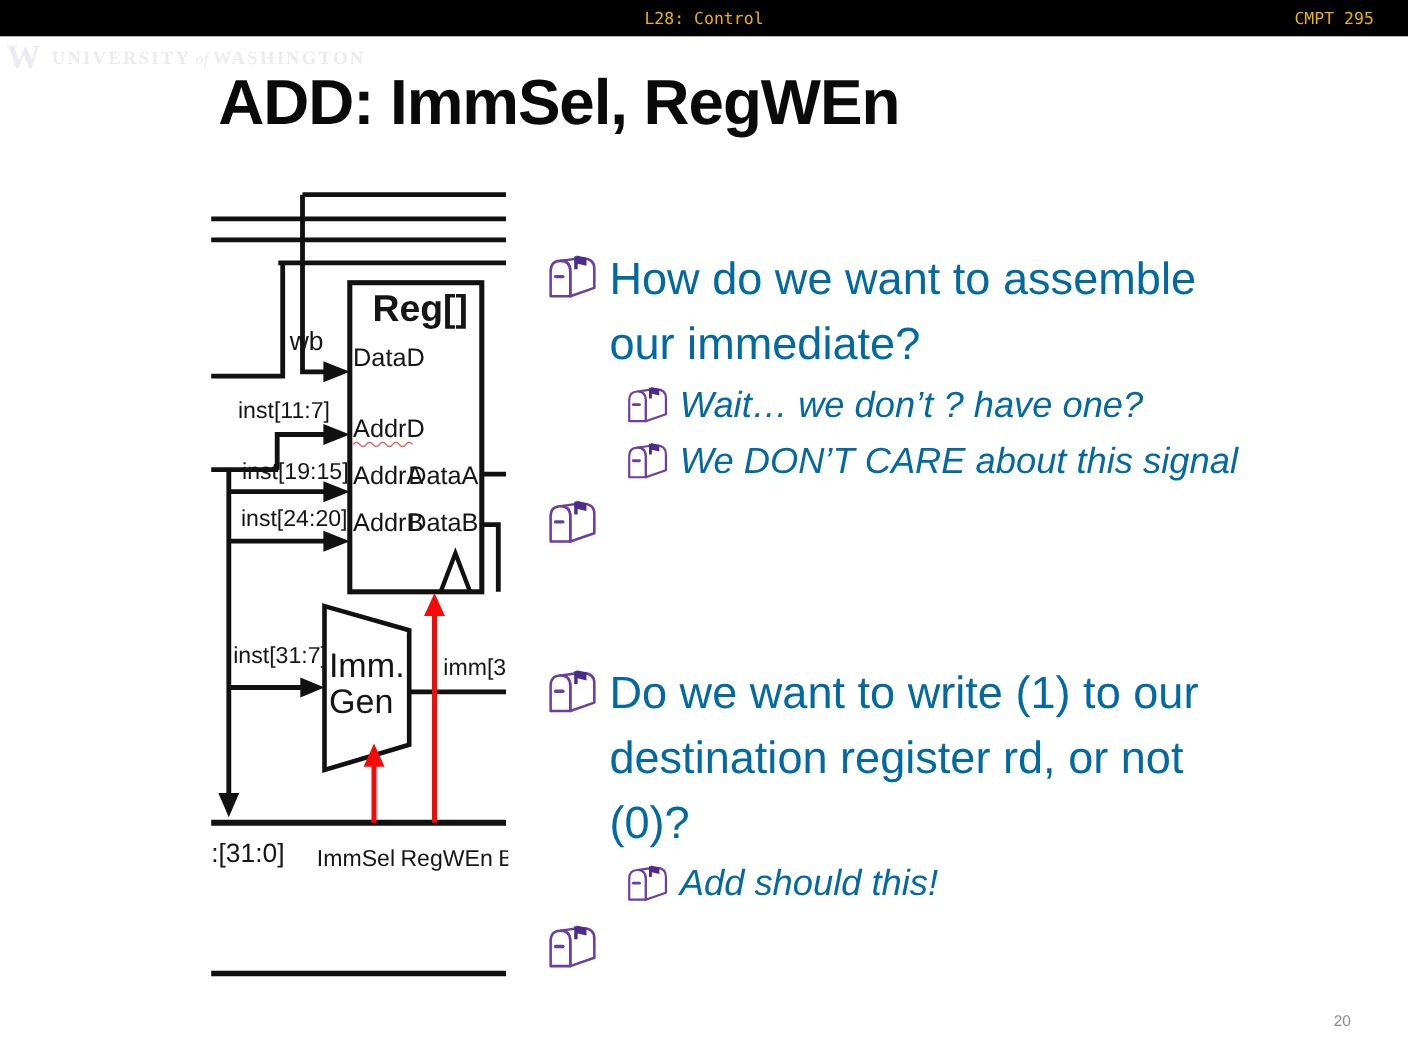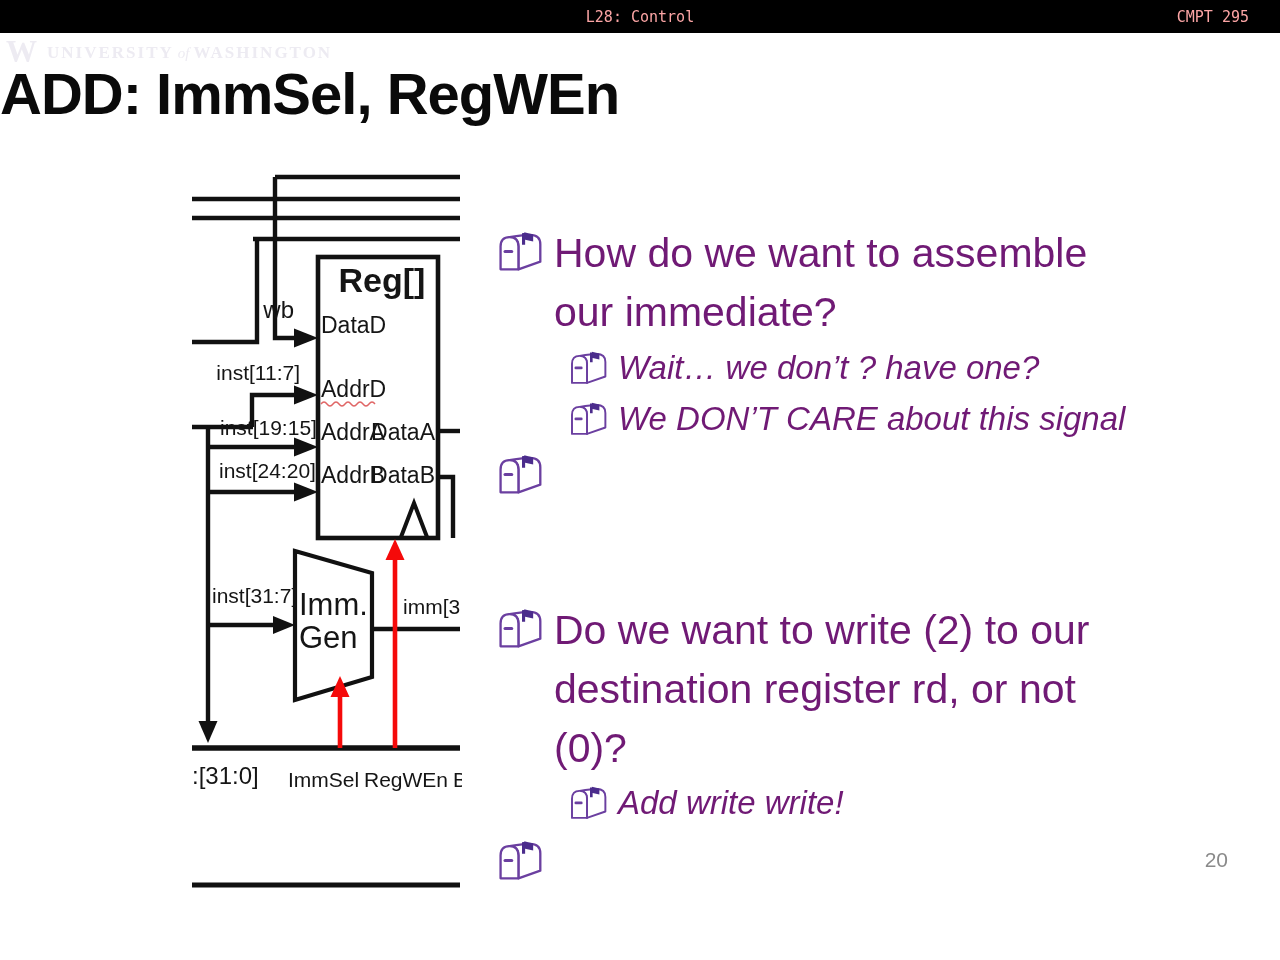--- a/index.html
+++ b/index.html
@@ -1,51 +1,51 @@
 <!DOCTYPE html>
 <html><head>
 <meta charset="utf-8">
 <style>
   html,body{margin:0;padding:0;background:#ffffff;}
   .slide{position:relative;width:1280px;height:960px;background:#ffffff;overflow:hidden;
          font-family:"Liberation Sans",sans-serif;color:#0d0d0d;}
 
   
   .topbar{position:absolute;left:0;top:0;width:1280px;height:33px;background:#000;
-          font-family:"DejaVu Sans Mono",monospace;color:#fca5a5;font-size:15px;}
+          font-family:"DejaVu Sans Mono",monospace;color:#eab308;font-size:15px;}
   .topbar .center{position:absolute;left:0;right:0;top:8px;text-align:center;}
   .topbar .right{position:absolute;right:31px;top:8px;}
 
   
   .watermark{position:absolute;left:6px;top:34px;color:#edebf2;white-space:nowrap;
              font-family:"Liberation Serif",serif;user-select:none;}
   .watermark .wlogo{font-size:31px;font-weight:bold;vertical-align:-4px;margin-right:10px;}
   .watermark .wm-caps{font-size:17px;font-weight:bold;letter-spacing:2px;}
   .watermark .wm-of{font-size:15px;font-style:italic;margin:0 4px;}
 
-  .slide-title{position:absolute;left:0;top:60px;width:1016px;
+  .slide-title{position:absolute;left:0;top:60px;width:1016px;text-align:center;
                font-size:58px;font-weight:bold;letter-spacing:-1px;color:#0a0a0a;}
 
   
   .diagram{position:absolute;left:185px;top:165px;width:277px;height:730px;}
   .diagram svg{display:block;}
   text{font-family:"Liberation Sans",sans-serif;fill:#151515;}
 
   
   .bullets{position:absolute;left:497px;top:0;width:760px;}
   .row{position:absolute;display:flex;align-items:flex-start;}
-  .row .txt{white-space:pre-line;color:#701a75;}
+  .row .txt{white-space:pre-line;color:#0369a1;}
   .lv1 .txt{font-size:41px;line-height:59px;margin-left:7px;}
   .lv2 .txt{font-size:33px;line-height:44px;margin-left:7px;font-style:italic;}
   .mb{display:inline-block;flex:none;}
   .lv1 .mb{width:50px;height:44px;margin-top:5px;}
   .lv2 .mb{width:42px;height:37px;margin-top:3px;}
   .lv2{margin-left:72px;}
 
-  .page-num{position:absolute;right:52px;top:848px;font-size:21px;color:#8a8a8a;}
+  .page-num{position:absolute;right:52px;top:920px;font-size:14px;color:#8a8a8a;}
 </style>
 </head>
 <body>
 
 <div class="slide">
 
   <div class="topbar">
     <div class="center">L28: Control</div>
     <div class="right">CMPT 295</div>
   </div>
@@ -176,32 +176,32 @@
             <path d="M28 17 L28 4 L31.5 3.6 L31.5 17 Z M30.5 3 L40.5 5.4 L40.5 13.4 L31.5 11.3 Z" fill="#4B2C8C"></path>
           </svg></span>
     </div>
     <div class="row lv1" style="top:601px">
       <span class="mb"><svg width="100%" height="100%" viewBox="0 0 56 48">
             <path d="M14 8.5 C22 7.3 31 6 37 6 C45.5 6 48.5 10.5 48.5 16.5 L48.5 36 L24 44.5 L24 19 Q24 8.5 14 8.5 Z" fill="#fff" stroke="#6B3FA0" stroke-width="2.6" stroke-linejoin="round"></path>
             <path d="M4 44.5 L4 19 Q4 8.5 14 8.5 Q24 8.5 24 19 L24 44.5 Z" fill="#fff" stroke="#6B3FA0" stroke-width="2.6" stroke-linejoin="round"></path>
             <line x1="9" y1="24.5" x2="16.5" y2="24.5" stroke="#6B3FA0" stroke-width="3.4" stroke-linecap="round"></line>
             <path d="M28 17 L28 4 L31.5 3.6 L31.5 17 Z M30.5 3 L40.5 5.4 L40.5 13.4 L31.5 11.3 Z" fill="#4B2C8C"></path>
           </svg></span>
-      <span class="txt">Do we want to write (2) to our
+      <span class="txt">Do we want to write (1) to our
 destination register rd, or not
 (0)?</span>
     </div>
     <div class="row lv2" style="top:781px">
       <span class="mb"><svg width="100%" height="100%" viewBox="0 0 56 48">
             <path d="M14 8.5 C22 7.3 31 6 37 6 C45.5 6 48.5 10.5 48.5 16.5 L48.5 36 L24 44.5 L24 19 Q24 8.5 14 8.5 Z" fill="#fff" stroke="#6B3FA0" stroke-width="2.6" stroke-linejoin="round"></path>
             <path d="M4 44.5 L4 19 Q4 8.5 14 8.5 Q24 8.5 24 19 L24 44.5 Z" fill="#fff" stroke="#6B3FA0" stroke-width="2.6" stroke-linejoin="round"></path>
             <line x1="9" y1="24.5" x2="16.5" y2="24.5" stroke="#6B3FA0" stroke-width="3.4" stroke-linecap="round"></line>
             <path d="M28 17 L28 4 L31.5 3.6 L31.5 17 Z M30.5 3 L40.5 5.4 L40.5 13.4 L31.5 11.3 Z" fill="#4B2C8C"></path>
           </svg></span>
-      <span class="txt">Add write write!</span>
+      <span class="txt">Add should this!</span>
     </div>
     <div class="row lv1" style="top:833px">
       <span class="mb"><svg width="100%" height="100%" viewBox="0 0 56 48">
             <path d="M14 8.5 C22 7.3 31 6 37 6 C45.5 6 48.5 10.5 48.5 16.5 L48.5 36 L24 44.5 L24 19 Q24 8.5 14 8.5 Z" fill="#fff" stroke="#6B3FA0" stroke-width="2.6" stroke-linejoin="round"></path>
             <path d="M4 44.5 L4 19 Q4 8.5 14 8.5 Q24 8.5 24 19 L24 44.5 Z" fill="#fff" stroke="#6B3FA0" stroke-width="2.6" stroke-linejoin="round"></path>
             <line x1="9" y1="24.5" x2="16.5" y2="24.5" stroke="#6B3FA0" stroke-width="3.4" stroke-linecap="round"></line>
             <path d="M28 17 L28 4 L31.5 3.6 L31.5 17 Z M30.5 3 L40.5 5.4 L40.5 13.4 L31.5 11.3 Z" fill="#4B2C8C"></path>
           </svg></span>
     </div>
   </div>

